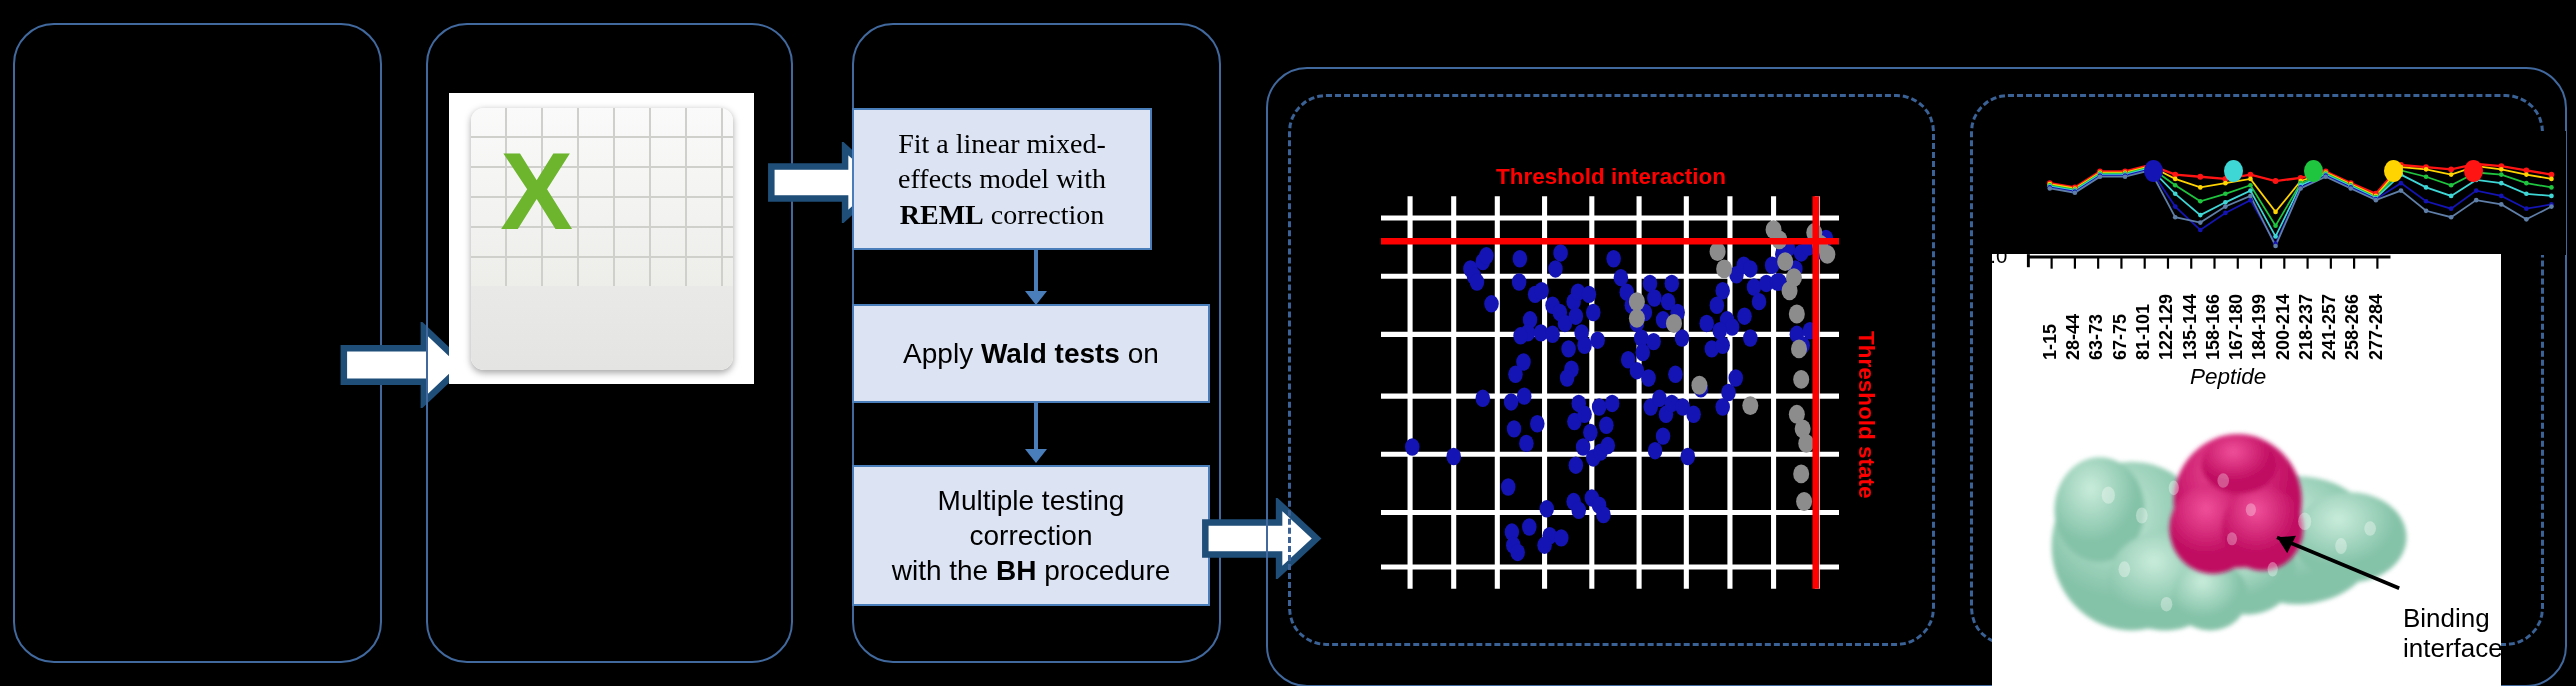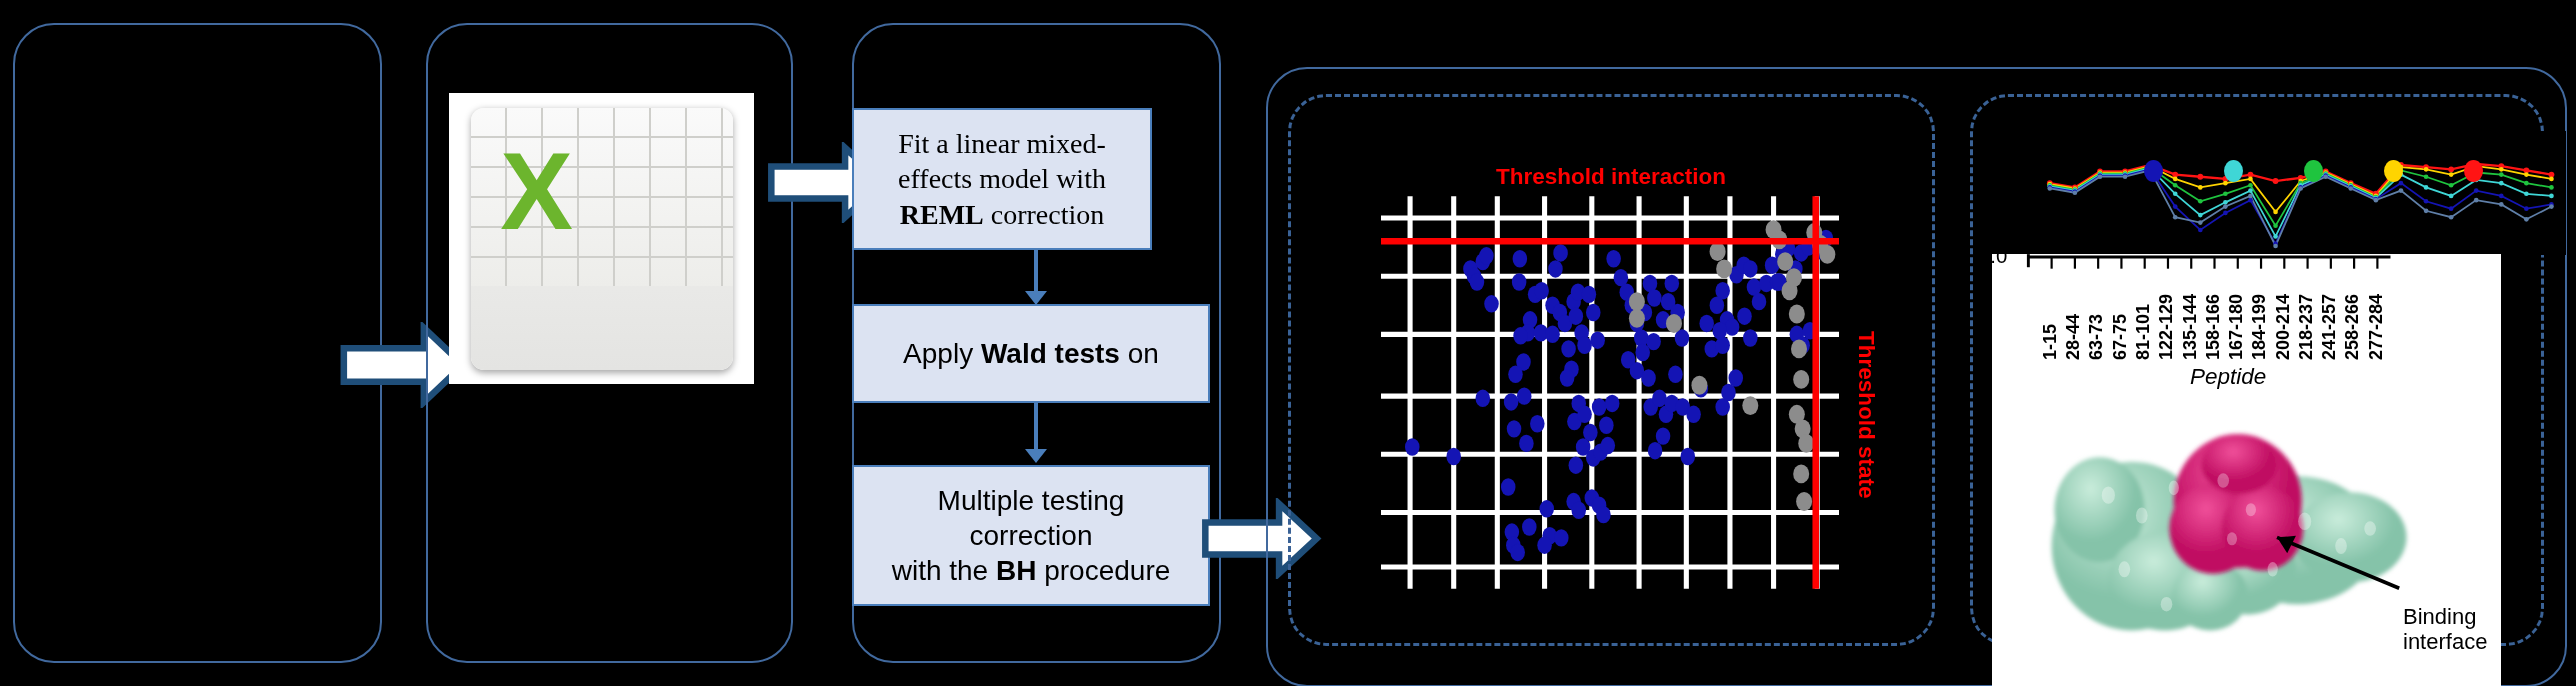--- a/index.html
+++ b/index.html
@@ -47,21 +47,21 @@
   .vlabel{position:absolute;color:#ff0000;font-size:22.5px;font-weight:bold;white-space:nowrap;
           transform:rotate(90deg);transform-origin:left top;}
 
   
   .figpanel{position:absolute;background:#ffffff;overflow:hidden;}
   .linechart{position:absolute;background:#000;}
   .tick-label{position:absolute;font-size:18px;color:#000;white-space:nowrap;font-weight:bold;
               transform:rotate(-90deg);transform-origin:left top;}
   .axis-name{position:absolute;font-size:22.5px;color:#000;font-style:italic;}
   .ylab{position:absolute;font-size:20.4px;color:#000;}
-  .annot{position:absolute;font-size:22px;color:#000;line-height:1.15;}
+  .annot{position:absolute;font-size:26px;color:#000;line-height:1.15;}
   .legend-dot{position:absolute;border-radius:50%;}
 </style>
 </head>
 <body>
 
 <div class="stage">
 
   <div class="panel" style="left:13px;top:23px;width:369px;height:640px;"></div>
 
   <div class="arrow" style="left:338px;top:322px;width:131px;height:86px;">

